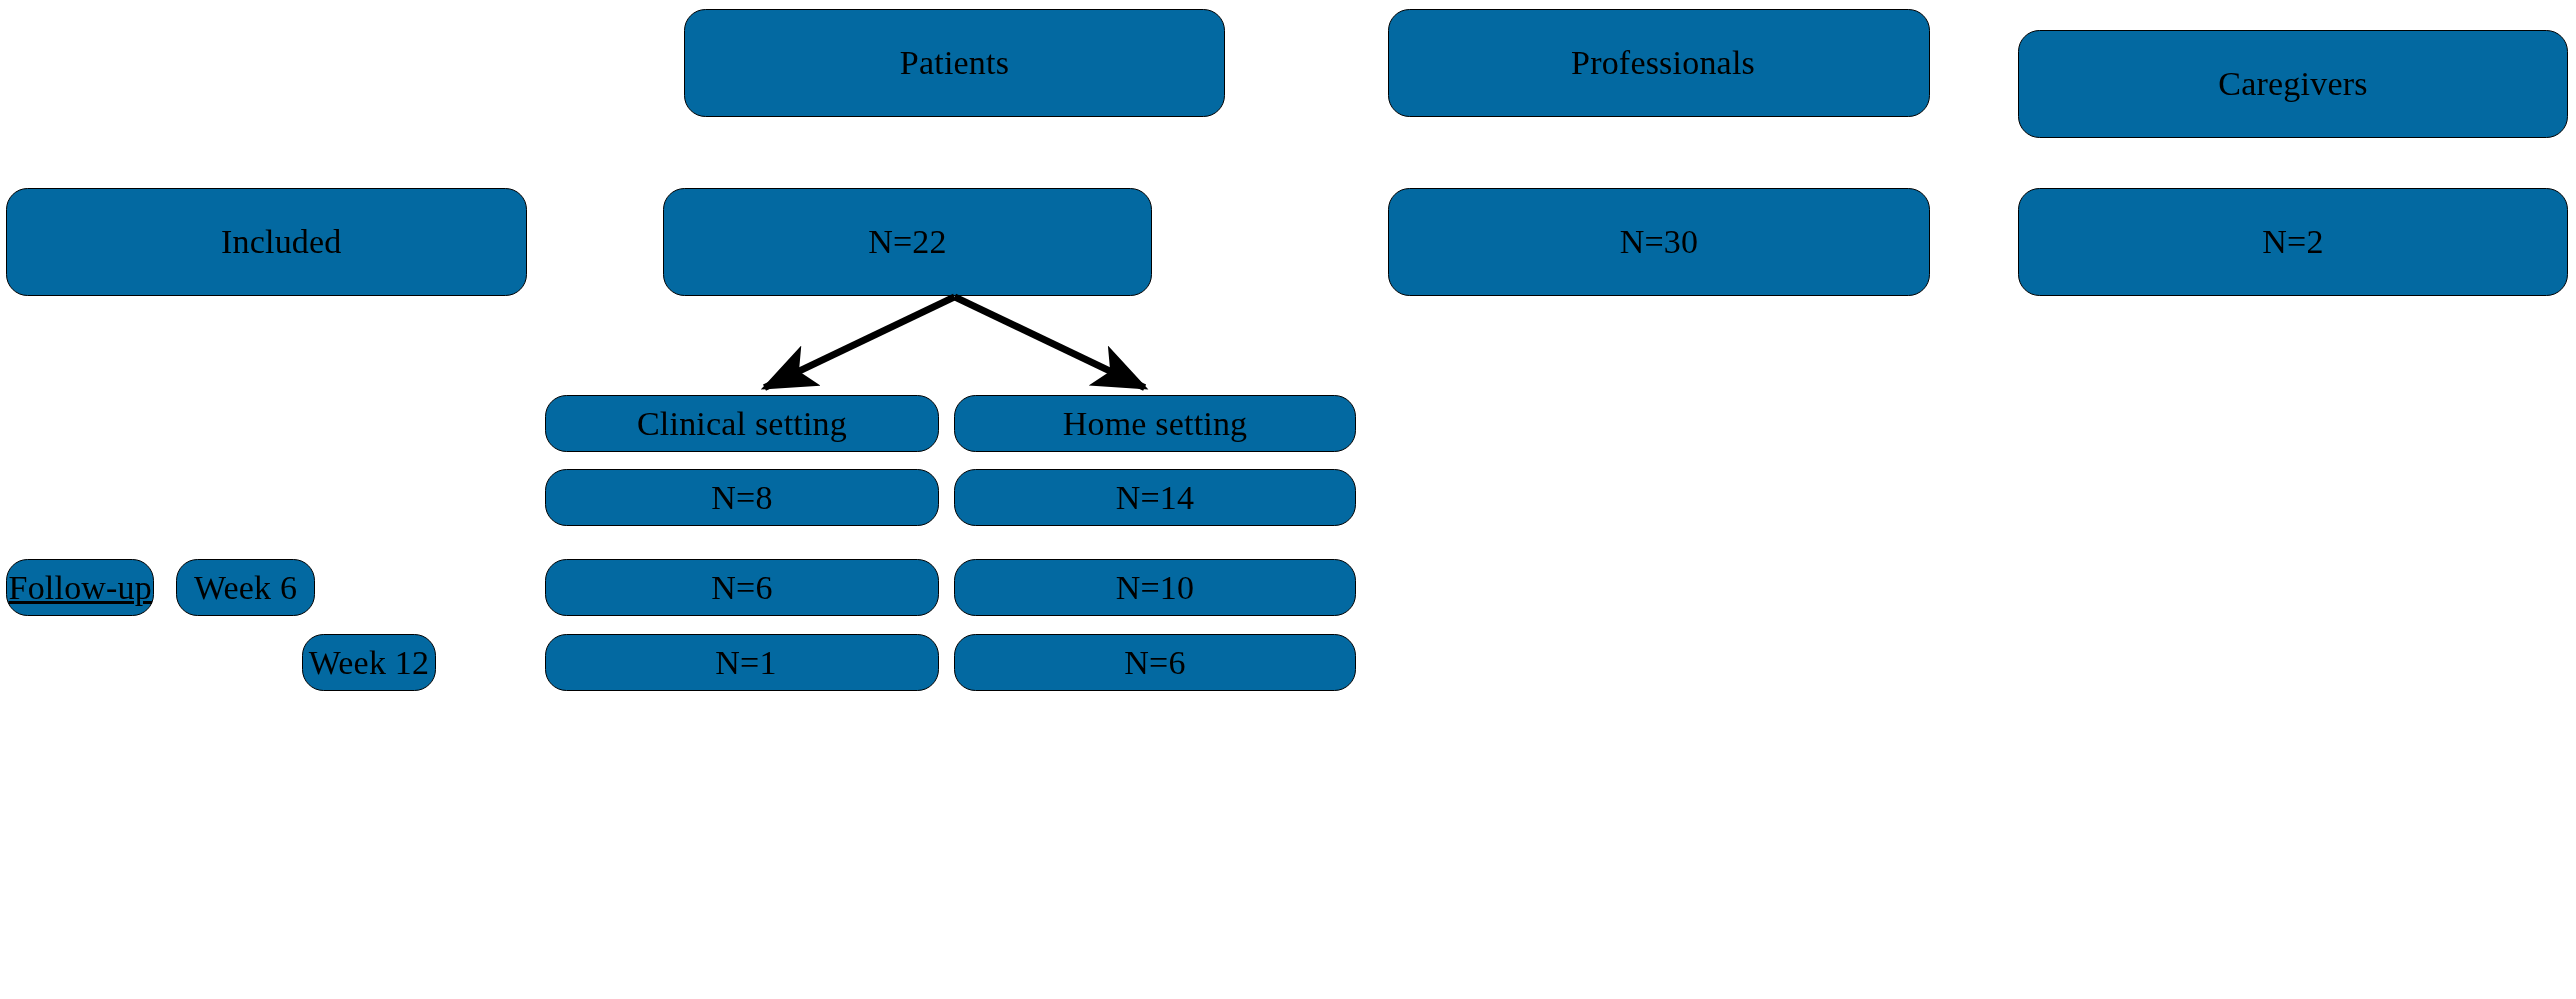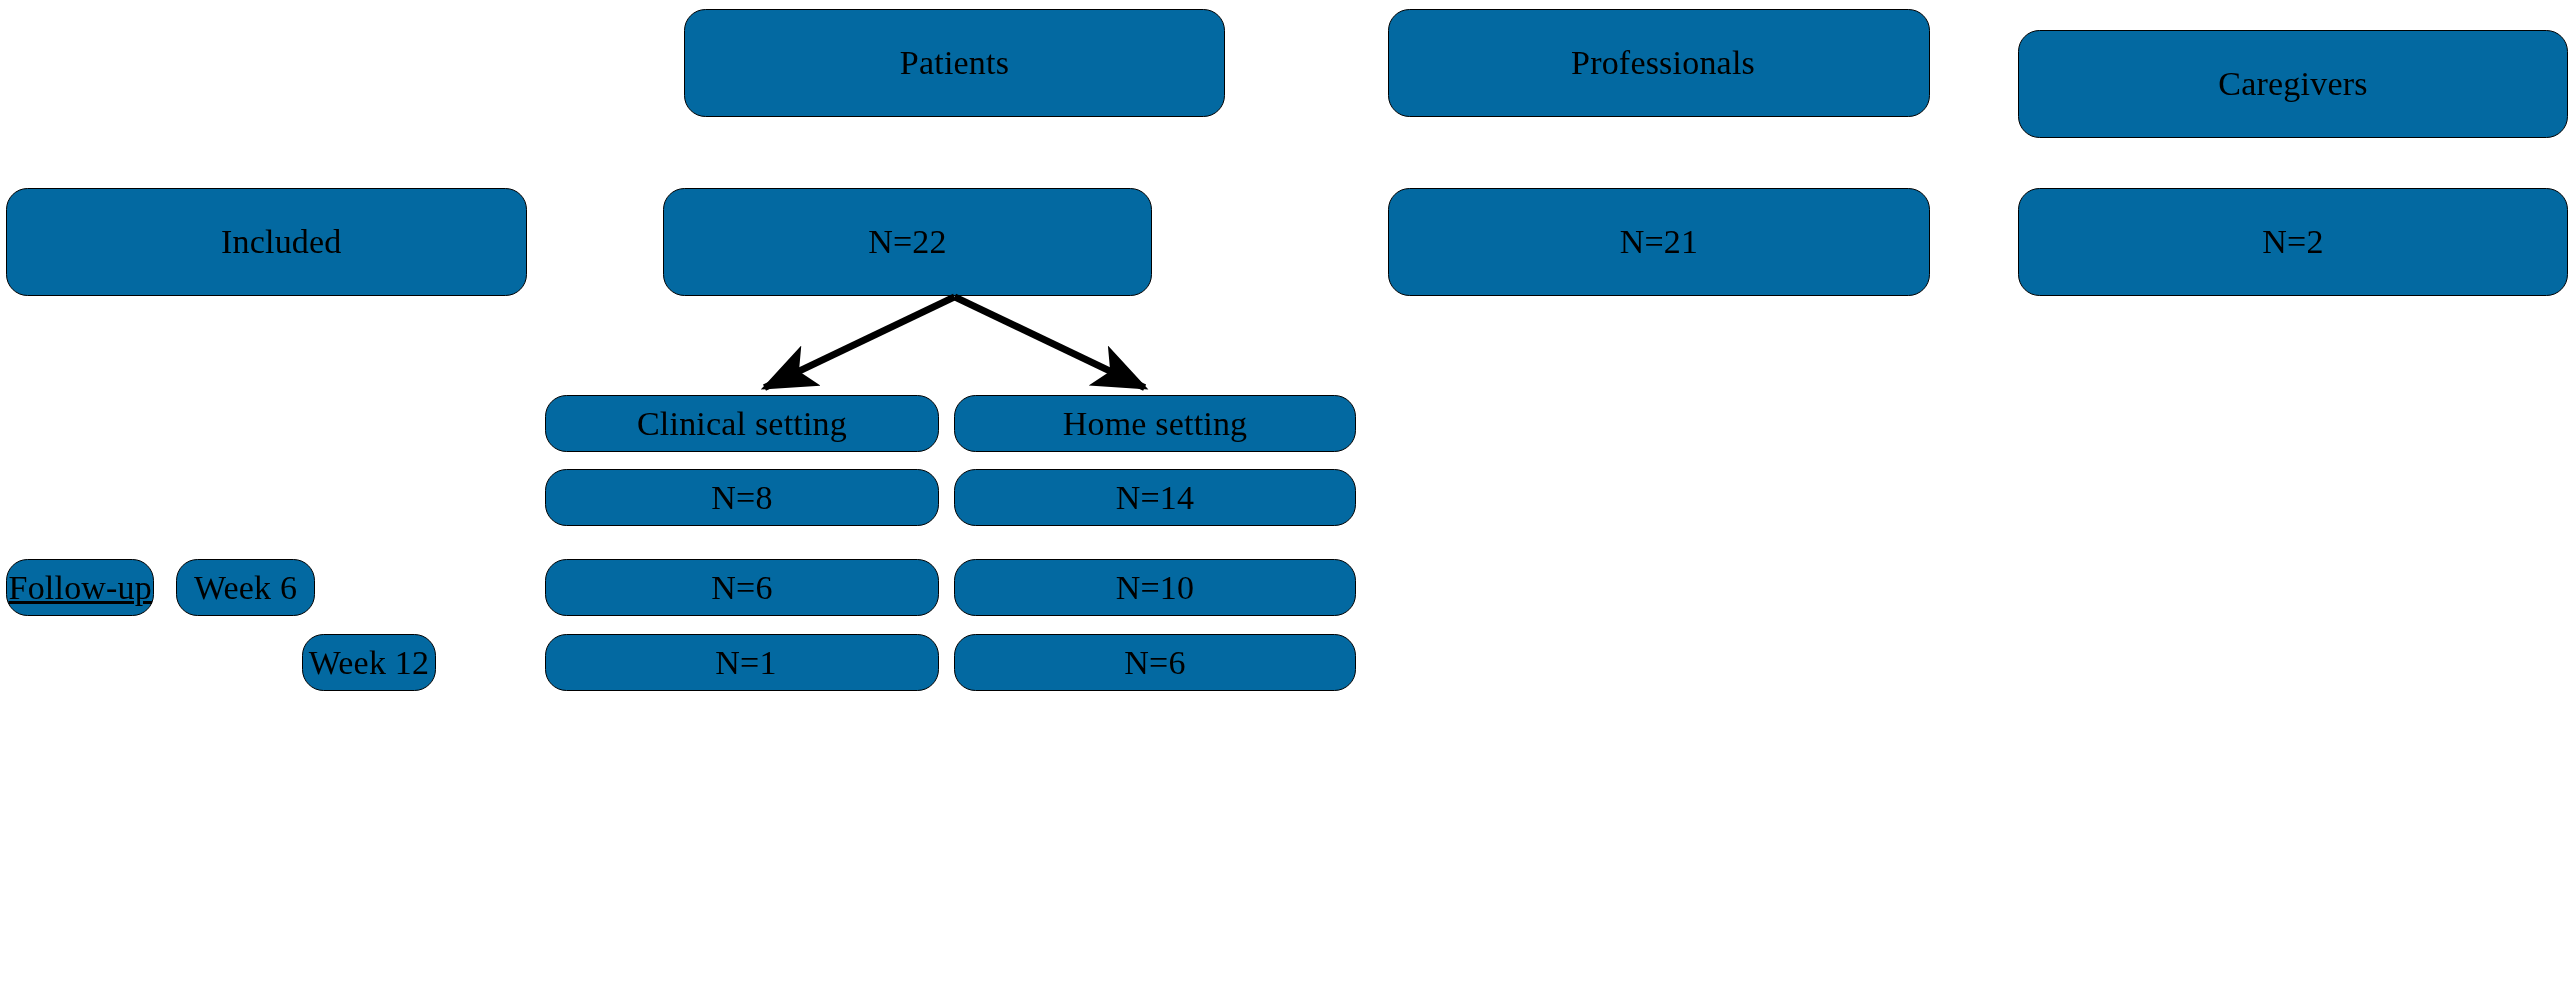--- a/index.html
+++ b/index.html
@@ -59,21 +59,21 @@
 
   <div class="node" style="left:6.3px; top:188px; width:521px; height:108px;padding-left:29px;">
     <span>Included</span>
   </div>
 
   <div class="node" style="left:644px; top:188px; width:489px; height:108px;margin-left:19px;">
     <span>N=22</span>
   </div>
 
   <div class="node" style="left:1388px; top:188px; width:542px; height:108px;">
-    <span>N=21</span>
+    <span>N=30</span>
   </div>
 
   <div class="node" style="left:2018px; top:188px; width:550px; height:108px;">
     <span>N=2</span>
   </div>
 
   <svg class="connectors" viewBox="0 0 4078 1582">
     <defs>
       <marker id="arrowhead" markerWidth="9" markerHeight="9" refX="7.4" refY="3.2" orient="auto" markerUnits="strokeWidth">
         <path d="M 0 0 L 8 3.2 L 0 6.4 L 1.9 3.2 z" fill="#000000"></path>

